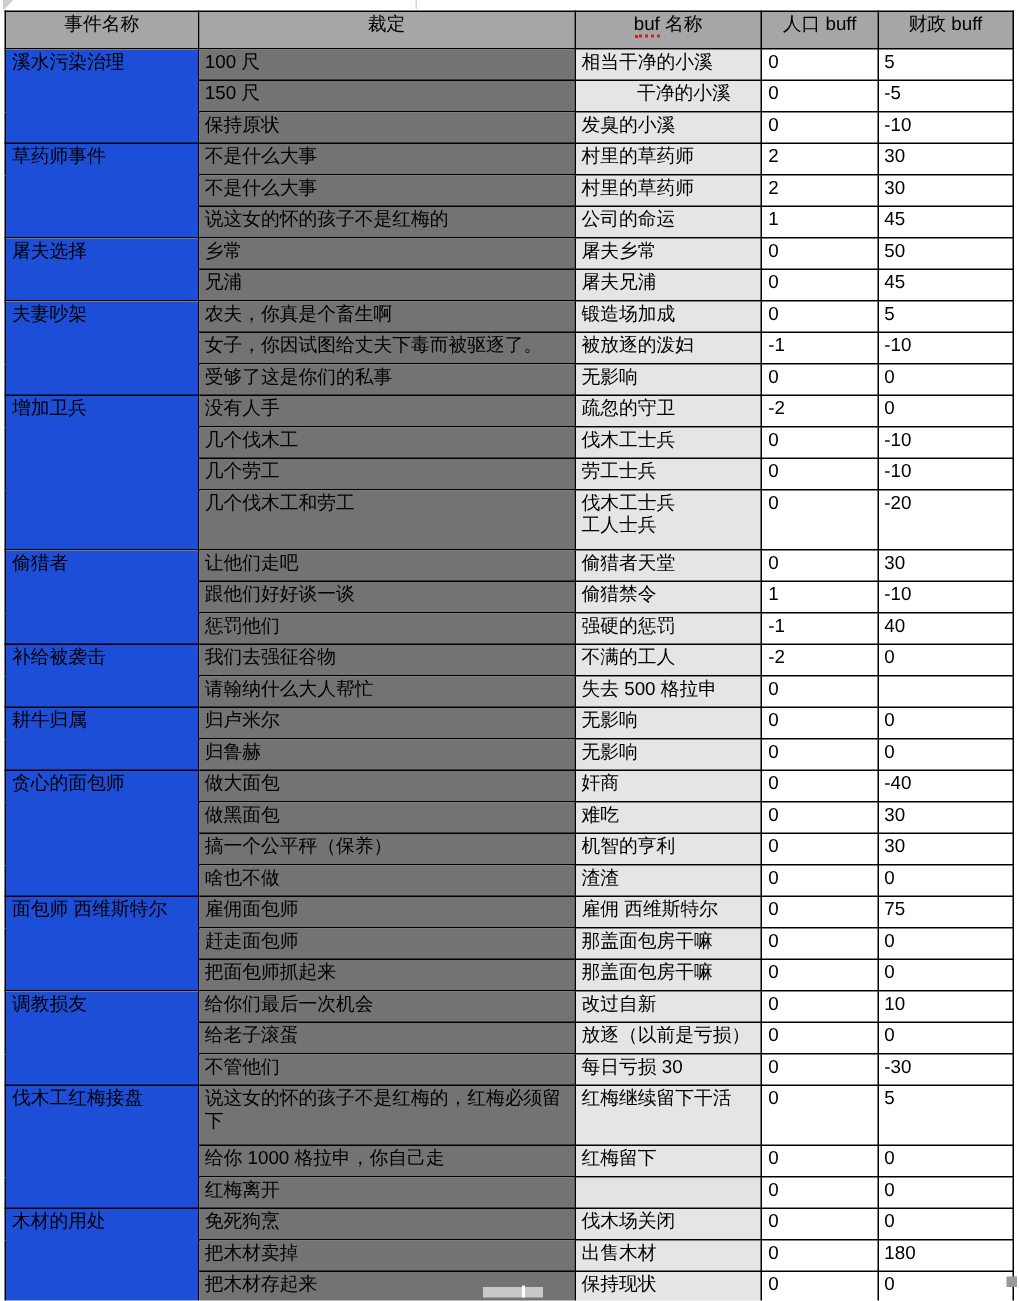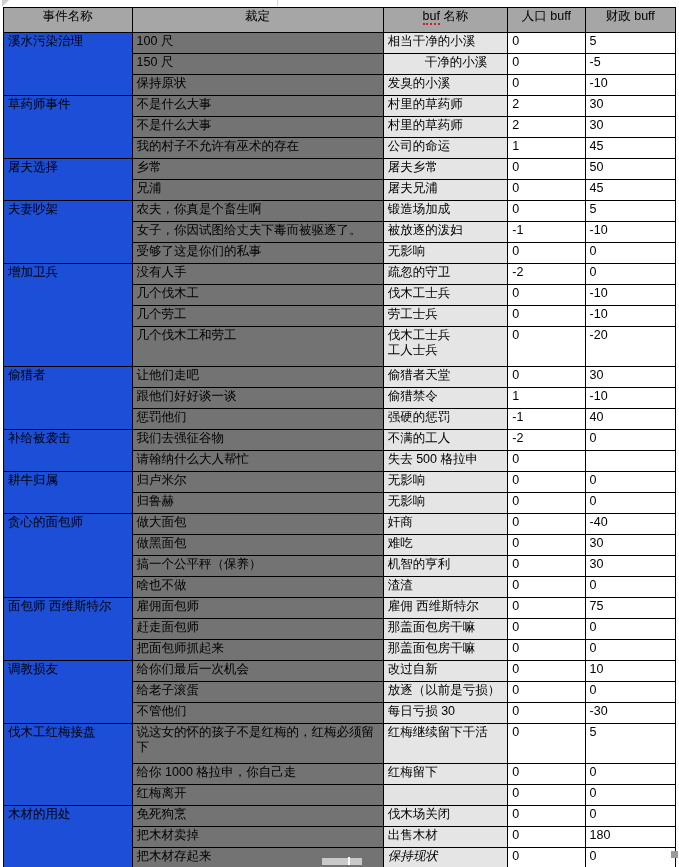--- a/index.html
+++ b/index.html
@@ -187,21 +187,21 @@
           <td class="num">2</td>
           <td class="num">30</td>
         </tr>
         <tr class="r">
           <td class="ruling">不是什么大事</td>
           <td class="buf" style="white-space: pre-line;">村里的草药师</td>
           <td class="num">2</td>
           <td class="num">30</td>
         </tr>
         <tr class="r">
-          <td class="ruling">我的村子不允许有巫术的存在</td>
+          <td class="ruling">说这女的怀的孩子不是红梅的</td>
           <td class="buf" style="white-space: pre-line;">公司的命运</td>
           <td class="num">1</td>
           <td class="num">45</td>
         </tr>
         <tr class="r">
           <td class="event" rowspan="2">屠夫选择</td>
           <td class="ruling">乡常</td>
           <td class="buf" style="white-space: pre-line;">屠夫乡常</td>
           <td class="num">0</td>
           <td class="num">50</td>
@@ -392,21 +392,21 @@
           <td class="num">0</td>
         </tr>
         <tr class="r">
           <td class="ruling">把木材卖掉</td>
           <td class="buf" style="white-space: pre-line;">出售木材</td>
           <td class="num">0</td>
           <td class="num">180</td>
         </tr>
         <tr class="r">
           <td class="ruling">把木材存起来</td>
-          <td class="buf" style="white-space: pre-line; font-style: italic;">保持现状</td>
+          <td class="buf" style="white-space: pre-line;">保持现状</td>
           <td class="num">0</td>
           <td class="num">0</td>
         </tr>
       </tbody>
   </table>
 
   <div class="scroll-frag"></div>
   <div class="scroll-frag2"></div>
   <div class="right-edge-mark"></div>
 

